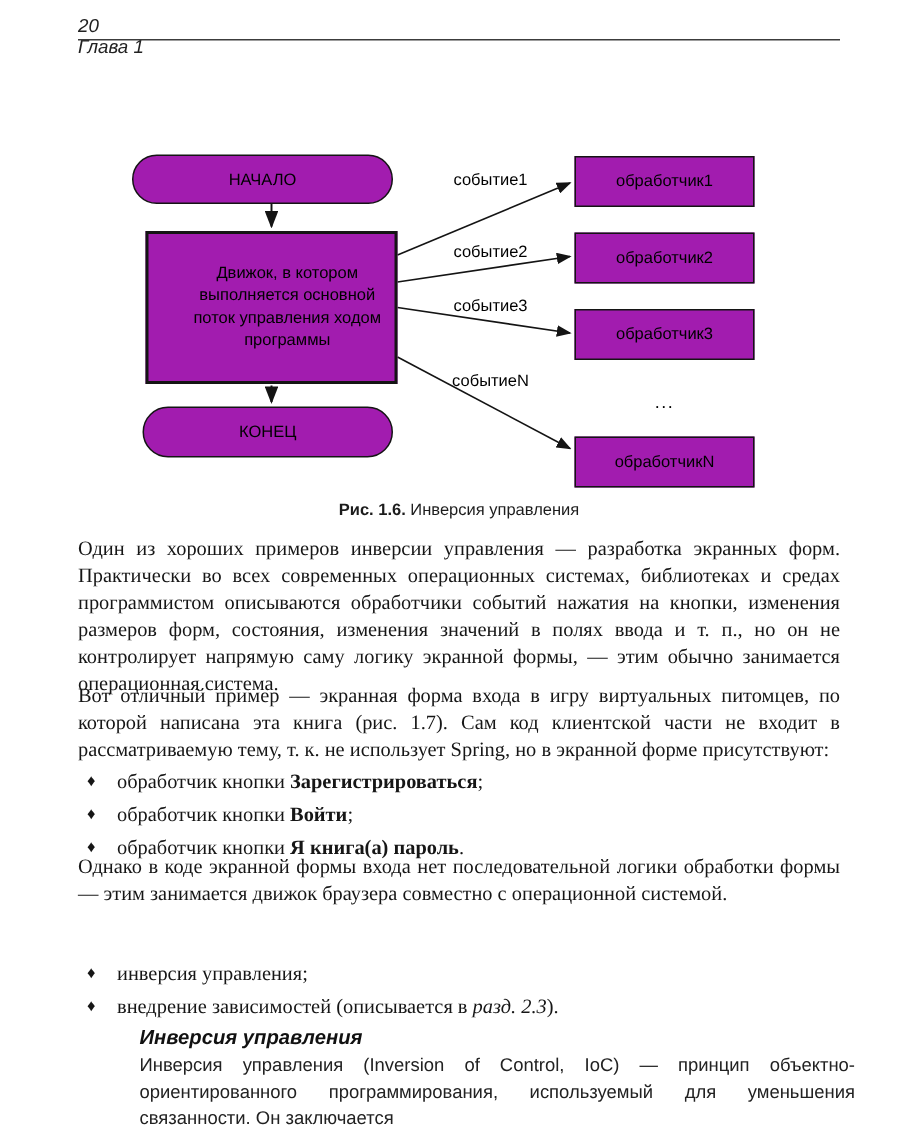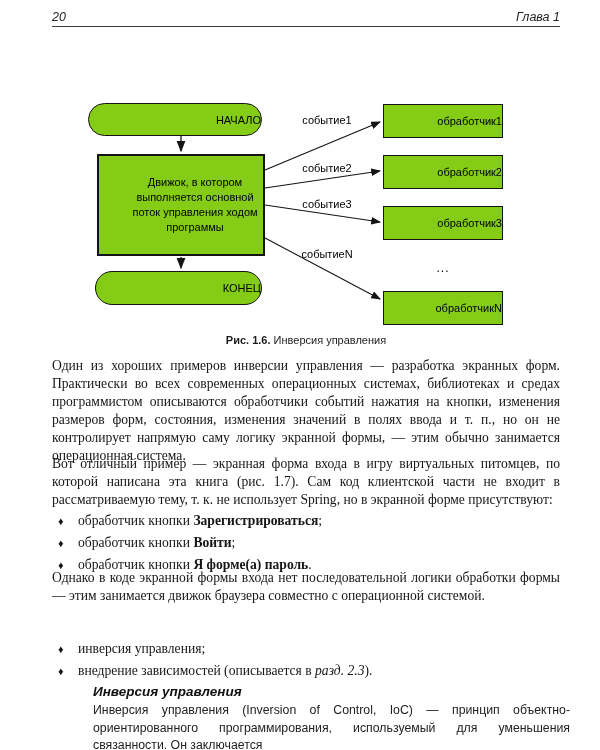--- a/index.html
+++ b/index.html
@@ -6,21 +6,21 @@
   .page {
     position:relative; width:600px; height:750px; margin:0 auto;
     background:#ffffff; color:#161616; overflow:hidden;
     font-family:"Liberation Serif", serif;
   }
   
   .running-head {
     position:absolute; left:52px; top:10px; width:508px;
     display:flex; justify-content:space-between;
     font-family:"Liberation Sans", sans-serif;
-    font-style:italic; font-size:12.5px; color:#222;
+    font-style:italic; font-size:12.5px; color:#222;flex-direction:column;
   }
   .header-rule {
     position:absolute; left:52px; top:26px; width:508px; height:0;
     border-top:1.7px solid #3c3c3c;
   }
   
   .body-p {
     position:absolute; left:52px; width:508px; margin:0;
     font-size:13.6px; line-height:18px; text-align:justify;
   }
@@ -29,23 +29,23 @@
   .p3 { top:455px; }
   .p4 { top:569px; }
   .p5 { top:603px; }
   
   .figure {
     position:absolute; left:52px; top:100px; width:508px; height:232px;
     font-family:"Liberation Sans", sans-serif; font-size:11px; color:#000;
   }
   .figure svg { position:absolute; left:0; top:0; }
   .node {
-    position:absolute; box-sizing:border-box; background:#84cc16;
+    position:absolute; box-sizing:border-box; background:#a21caf;
     border:1.7px solid #141414; display:flex; align-items:center;
-    justify-content:flex-end; text-align:center;
+    justify-content:center; text-align:center;
   }
   .stadium { border-radius:17px; }
   .n-start  { left:36px;  top:3px;   width:174px; height:33px; }
   .n-engine { left:45px;  top:54px;  width:168px; height:102px; border-width:2px; }
   .n-engine .inner { width:136px; line-height:15px;margin-left:21px; }
   .n-end    { left:43px;  top:171px; width:167px; height:34px; }
   .handler  { left:331px; width:120px; height:34px; border-width:1.5px; }
   .h1 { top:4px; } .h2 { top:55px; } .h3 { top:106px; } .hN { top:191px; }
   .ellipsis { position:absolute; left:331px; top:161px; width:120px;
               text-align:center; font-size:12px; letter-spacing:1px; }
@@ -148,21 +148,21 @@
   <div class="bullet b1a">
     <span class="diamond">♦</span>
     <span>обработчик кнопки </span><b>Зарегистрироваться</b><span>;</span>
   </div>
   <div class="bullet b1b">
     <span class="diamond">♦</span>
     <span>обработчик кнопки </span><b>Войти</b><span>;</span>
   </div>
   <div class="bullet b1c">
     <span class="diamond">♦</span>
-    <span>обработчик кнопки </span><b>Я форме(а) пароль</b><span>.</span>
+    <span>обработчик кнопки </span><b>Я книга(а) пароль</b><span>.</span>
   </div>
 
   <p class="body-p p4">Однако в коде экранной формы входа нет последовательной логики обработки формы — этим занимается движок браузера совместно с операционной системой.</p>
 
   <div class="bullet b2a">
     <span class="diamond">♦</span>
     <span>инверсия управления;</span><i></i><span></span>
   </div>
   <div class="bullet b2b">
     <span class="diamond">♦</span>

